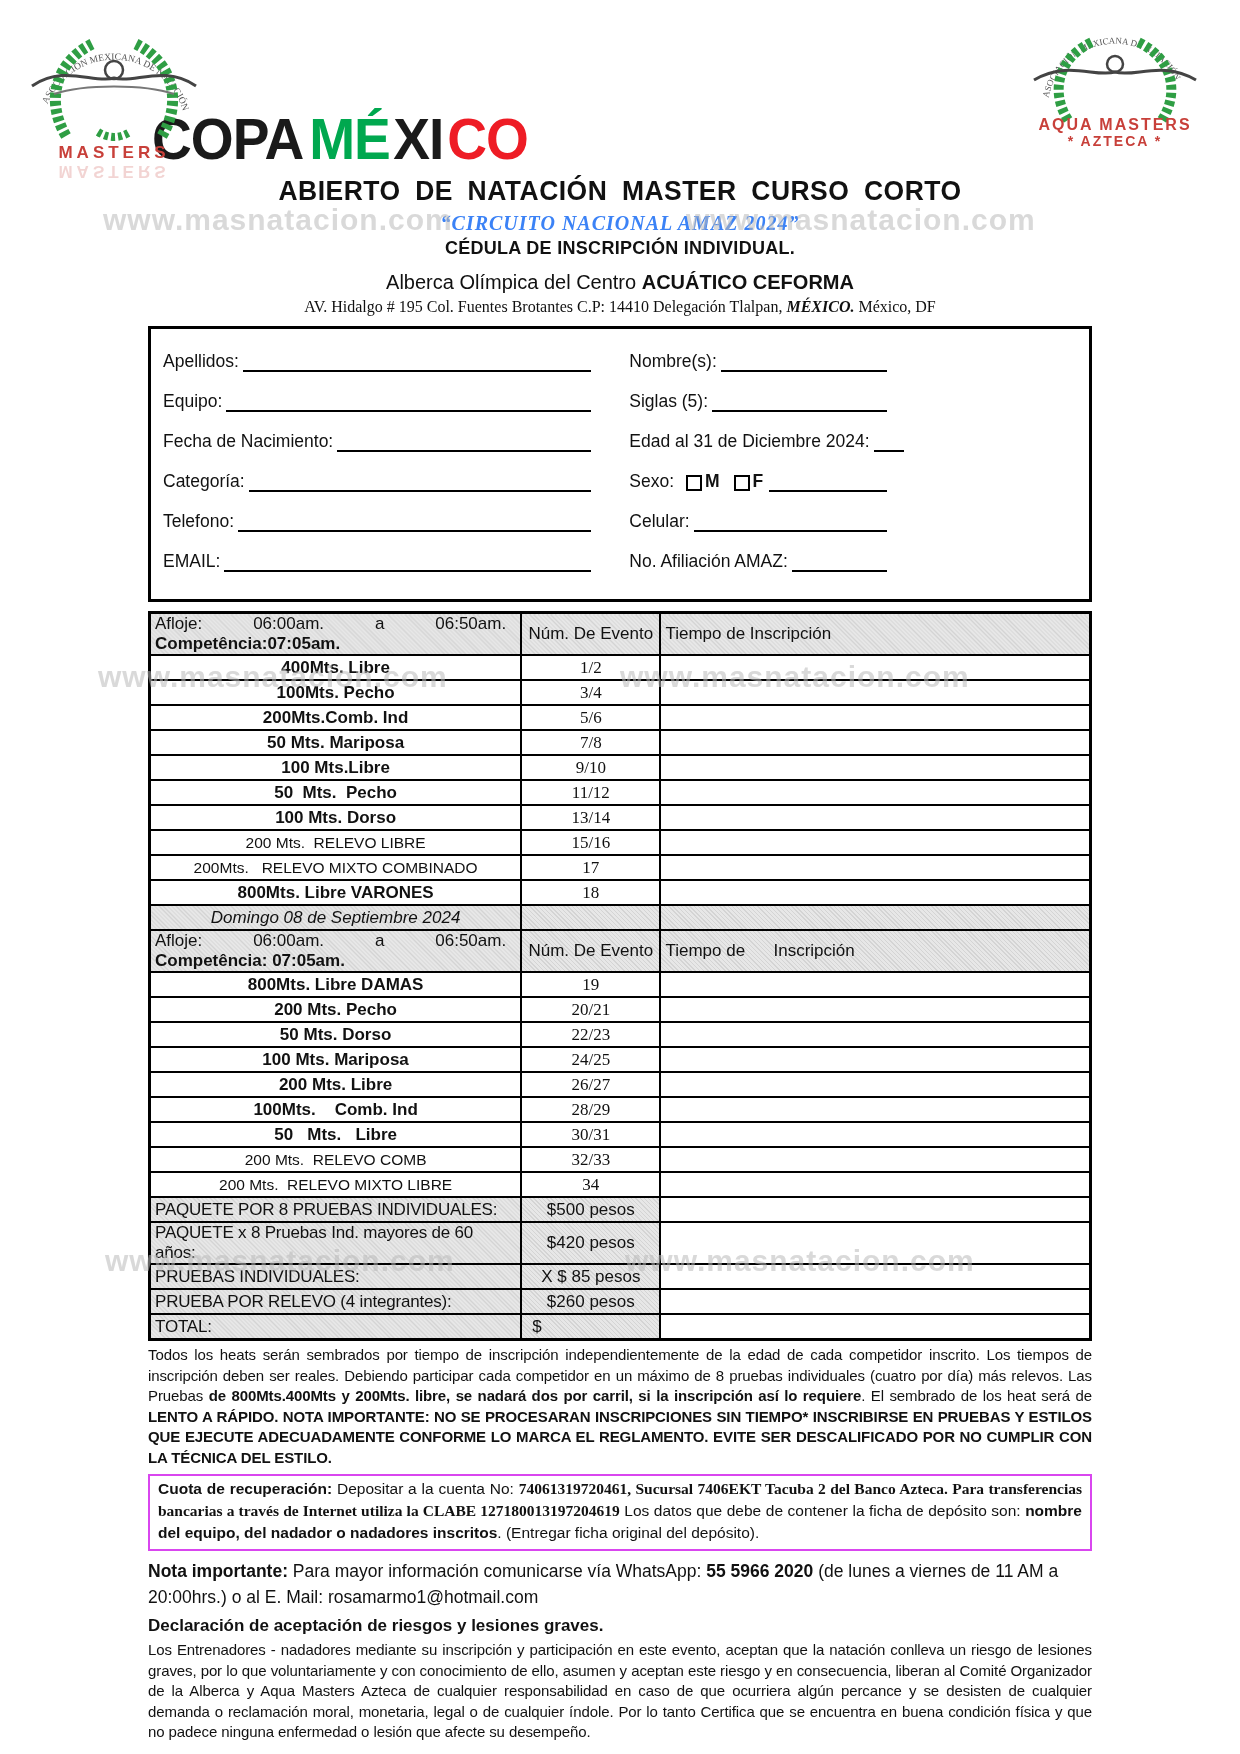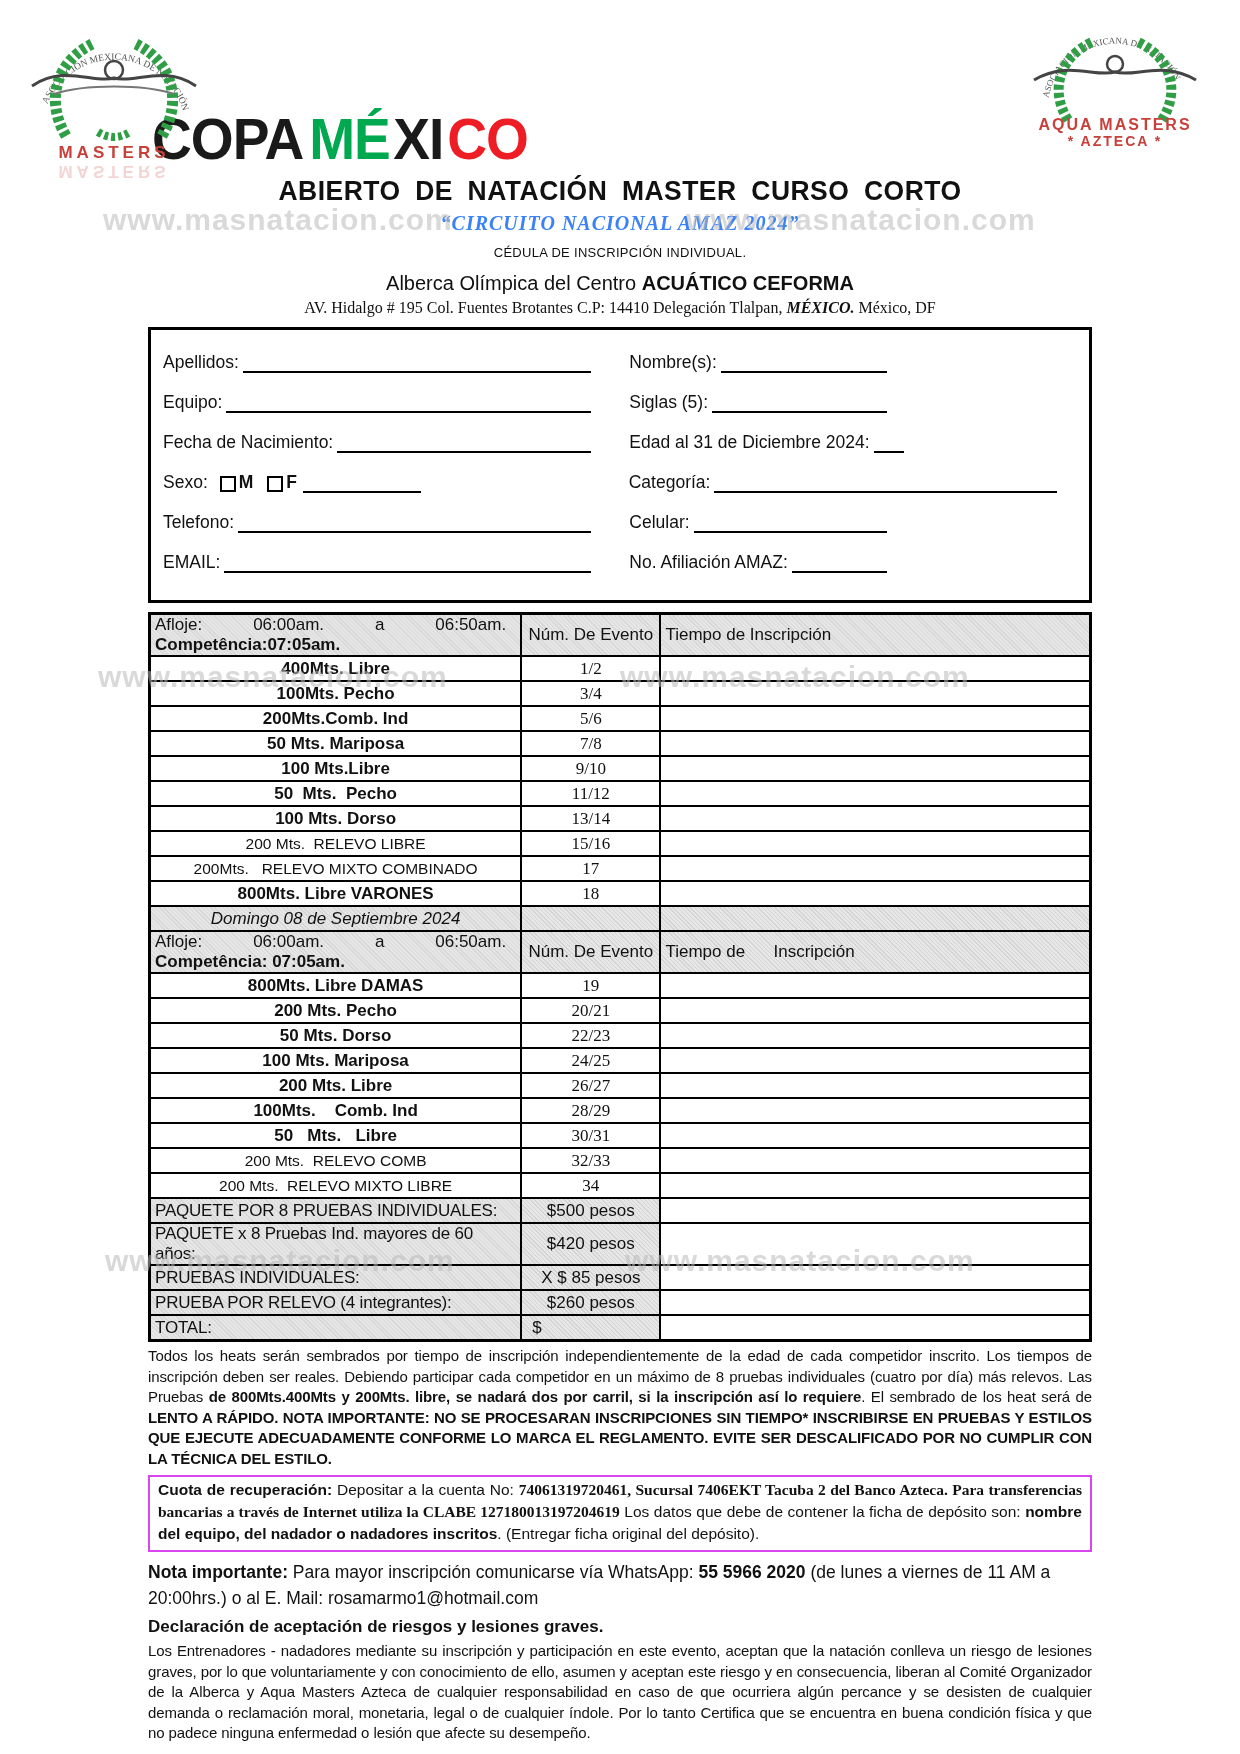--- a/index.html
+++ b/index.html
@@ -13,21 +13,21 @@
   .logo{position:absolute;z-index:1;}
   #logoL{left:24px;top:8px;}
   #logoR{left:1030px;top:12px;}
   .title-row{padding-top:110px;text-align:left;font-weight:800;font-size:58px;
              letter-spacing:-1px;line-height:1;}
   .title-row span{display:inline-block;transform:scaleX(.95);}
   .subtitle{text-align:center;font-weight:bold;font-size:27px;word-spacing:7px;
             letter-spacing:.5px;margin-top:8px;transform:scaleX(.98);}
   .circuit{text-align:center;font-weight:bold;font-style:italic;font-size:20px;margin-top:5px;
            font-family:"Liberation Serif",serif;letter-spacing:1px;}
-  .cedula{text-align:center;font-weight:normal;font-size:13px;margin-top:10px;letter-spacing:.3px;}
+  .cedula{text-align:center;font-weight:bold;font-size:18px;margin-top:3px;letter-spacing:.3px;}
   .venue{text-align:center;font-size:20px;margin-top:12px;}
   .address{text-align:center;font-size:16px;margin-top:4px;font-family:"Liberation Serif",serif;}
   .b{font-weight:bold;} .u{} .i{font-style:italic;}
   .sf{font-family:"Liberation Serif",serif;}
   
   .pbox{border:3px solid #000;margin-top:10px;padding:20px 14px 10px 12px;}
   .frow{display:flex;margin-bottom:17px;font-size:17.5px;align-items:flex-end;height:23px;gap:20px;}
   .fcell{display:flex;align-items:flex-end;}
   .fleft{width:49%;padding-right:18px;}
   .fright{width:51%;}
@@ -141,31 +141,31 @@
           <div class="fcell fleft">
             <span class="flabel">Fecha de Nacimiento:</span>
             <span class="fline"></span>
           </div>
           <div class="fcell fright">
             <span class="flabel">Edad al 31 de Diciembre 2024:</span>
             <span class="fline tiny"></span>
           </div>
         </div>
         <div class="frow">
+          <div class="fcell fleft">
+            <span class="flabel">Categoría:</span>
+            <span class="fline"></span>
+          </div>
           <div class="fcell fright">
             <span class="flabel">Sexo:</span>
             <span class="cb"></span>
             <span class="cblab">M</span>
             <span class="cb"></span>
             <span class="cblab">F</span>
             <span class="fline rshort"></span>
-          </div>
-          <div class="fcell fleft">
-            <span class="flabel">Categoría:</span>
-            <span class="fline"></span>
           </div>
         </div>
         <div class="frow">
           <div class="fcell fleft">
             <span class="flabel">Telefono:</span>
             <span class="fline"></span>
           </div>
           <div class="fcell fright">
             <span class="flabel">Celular:</span>
             <span class="fline rshort"></span>
@@ -341,19 +341,19 @@
             <td class="hgray pval vleft">$</td>
             <td class="blank"></td>
           </tr>
         </tbody>
     </table>
 
     <p class="para"><span>Todos los heats serán sembrados por tiempo de inscripción independientemente de la edad de cada competidor inscrito. Los tiempos de inscripción deben ser reales. Debiendo participar cada competidor en un máximo de 8 pruebas individuales (cuatro  por día) más relevos. Las Pruebas </span><span class="b">de 800Mts.400Mts y  200Mts. libre, se nadará dos por carril, si la inscripción así lo requiere</span><span>. El sembrado de los heat será de </span><span class="b u">LENTO A RÁPIDO.</span><span class="b"> NOTA IMPORTANTE: NO SE PROCESARAN INSCRIPCIONES SIN TIEMPO*</span><span class="b u"> INSCRIBIRSE EN PRUEBAS Y ESTILOS QUE EJECUTE ADECUADAMENTE CONFORME LO MARCA EL REGLAMENTO. EVITE SER DESCALIFICADO POR NO CUMPLIR CON LA TÉCNICA DEL ESTILO.</span></p>
 
     <div class="cuota-box"><span class="b u">Cuota de recuperación:</span><span> Depositar  a la cuenta No: </span><span class="b sf">74061319720461, Sucursal 7406EKT Tacuba 2 del Banco Azteca. Para transferencias bancarias a través de Internet utiliza la CLABE 127180013197204619</span><span> Los datos que debe de contener la ficha de depósito son: </span><span class="b">nombre del equipo, del nadador o nadadores inscritos</span><span>. (Entregar ficha original del depósito).</span></div>
 
-    <p class="nota"><span class="b u">Nota importante:</span><span> Para mayor inscripción comunicarse vía  WhatsApp: </span><span class="b u">55 5966 2020 </span><span> (de lunes a viernes de 11 AM a 20:00hrs.) o al E. Mail: </span><span class="u">rosamarmo1@hotmail.com</span></p>
+    <p class="nota"><span class="b u">Nota importante:</span><span> Para mayor información comunicarse vía  WhatsApp: </span><span class="b u">55 5966 2020 </span><span> (de lunes a viernes de 11 AM a 20:00hrs.) o al E. Mail: </span><span class="u">rosamarmo1@hotmail.com</span></p>
 
     <div class="decl-h">Declaración de aceptación de riesgos y lesiones graves.</div>
     <p class="para">Los Entrenadores - nadadores mediante su inscripción y participación en este evento, aceptan que la natación conlleva un riesgo de lesiones graves, por lo que voluntariamente y con conocimiento de ello, asumen y aceptan este riesgo y en consecuencia, liberan al Comité Organizador de la Alberca y  Aqua Masters Azteca de cualquier responsabilidad en caso de que ocurriera algún percance y se desisten de cualquier demanda o reclamación moral, monetaria, legal o de cualquier índole. Por lo tanto Certifica que se encuentra en buena condición física y que no padece ninguna enfermedad o lesión que afecte su desempeño.</p>
 
   </div>
 </div>
 
 </body></html>

